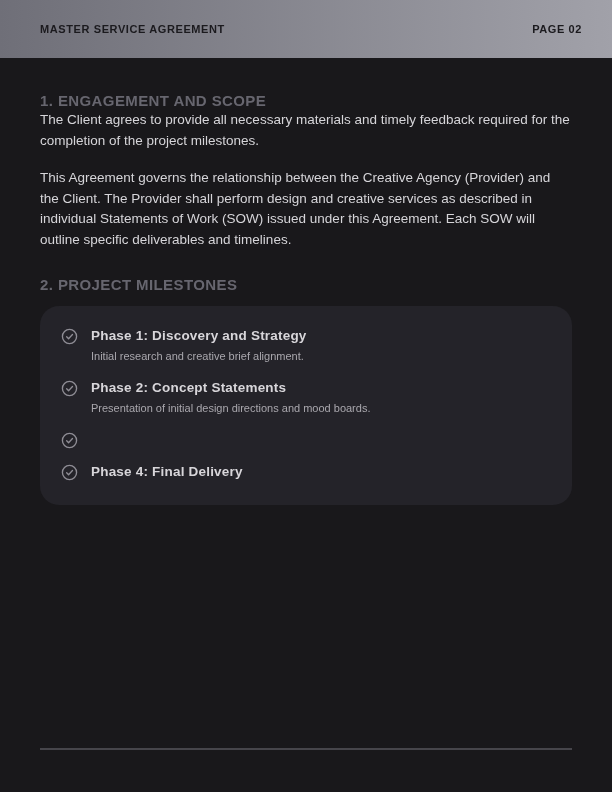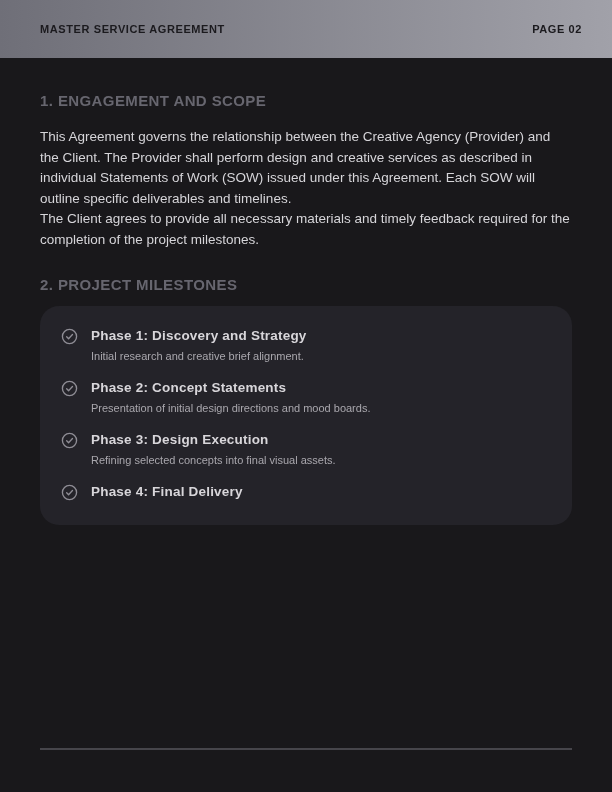--- a/index.html
+++ b/index.html
@@ -85,22 +85,22 @@
 <div class="page">
 
   <header class="topbar">
     <span class="doc-title">MASTER SERVICE AGREEMENT</span>
     <span class="page-num">PAGE 02</span>
   </header>
 
   <main>
 
     <h2 class="section-heading h-engagement">1. ENGAGEMENT AND SCOPE</h2>
+    <p class="para">The Client agrees to provide all necessary materials and timely feedback required for the completion of the project milestones.</p>
     <p class="para first">This Agreement governs the relationship between the Creative Agency (Provider) and the Client. The Provider shall perform design and creative services as described in individual Statements of Work (SOW) issued under this Agreement. Each SOW will outline specific deliverables and timelines.</p>
-    <p class="para">The Client agrees to provide all necessary materials and timely feedback required for the completion of the project milestones.</p>
 
     <h2 class="section-heading h-milestones">2. PROJECT MILESTONES</h2>
 
     <div class="card">
 
       <div class="milestone">
         <span class="m-icon">
           <svg viewBox="0 0 24 24" fill="none" stroke="currentColor" stroke-width="1.9" stroke-linecap="round" stroke-linejoin="round">
             <circle cx="12" cy="12" r="10"></circle>
             <path d="M8 12.4l2.7 2.7L16.2 9.3"></path>
@@ -125,24 +125,20 @@
         </div>
       </div>
 
       <div class="milestone">
         <span class="m-icon">
           <svg viewBox="0 0 24 24" fill="none" stroke="currentColor" stroke-width="1.9" stroke-linecap="round" stroke-linejoin="round">
             <circle cx="12" cy="12" r="10"></circle>
             <path d="M8 12.4l2.7 2.7L16.2 9.3"></path>
           </svg>
         </span>
-        <div class="m-text">
-          <div class="m-title">Phase 3: Design Execution</div>
-          <div class="m-desc">Refining selected concepts into final visual assets.</div>
-        </div>
       </div>
 
       <div class="milestone">
         <span class="m-icon">
           <svg viewBox="0 0 24 24" fill="none" stroke="currentColor" stroke-width="1.9" stroke-linecap="round" stroke-linejoin="round">
             <circle cx="12" cy="12" r="10"></circle>
             <path d="M8 12.4l2.7 2.7L16.2 9.3"></path>
           </svg>
         </span>
         <div class="m-text">

